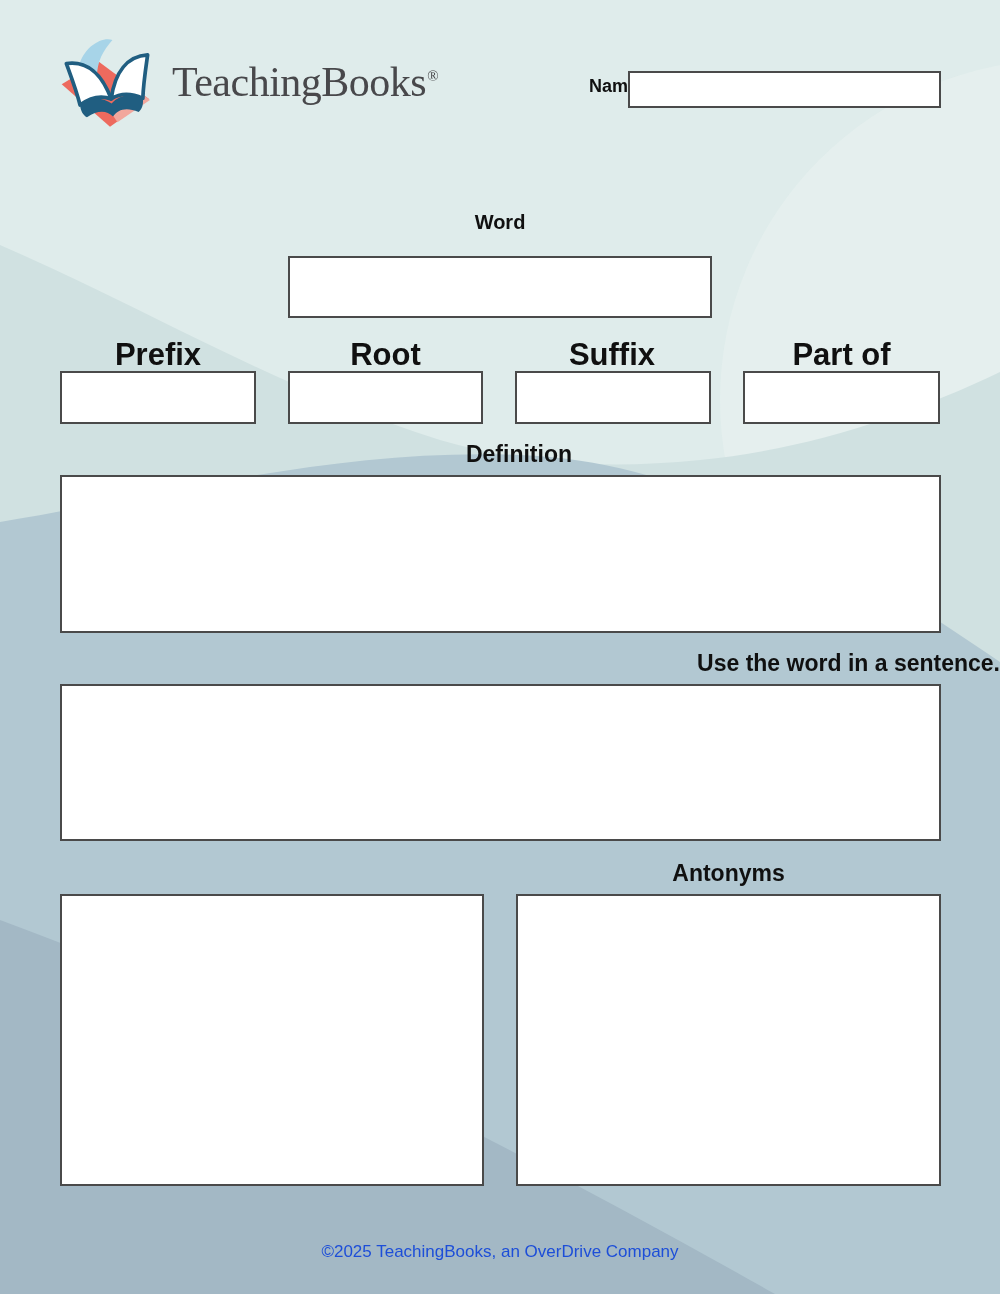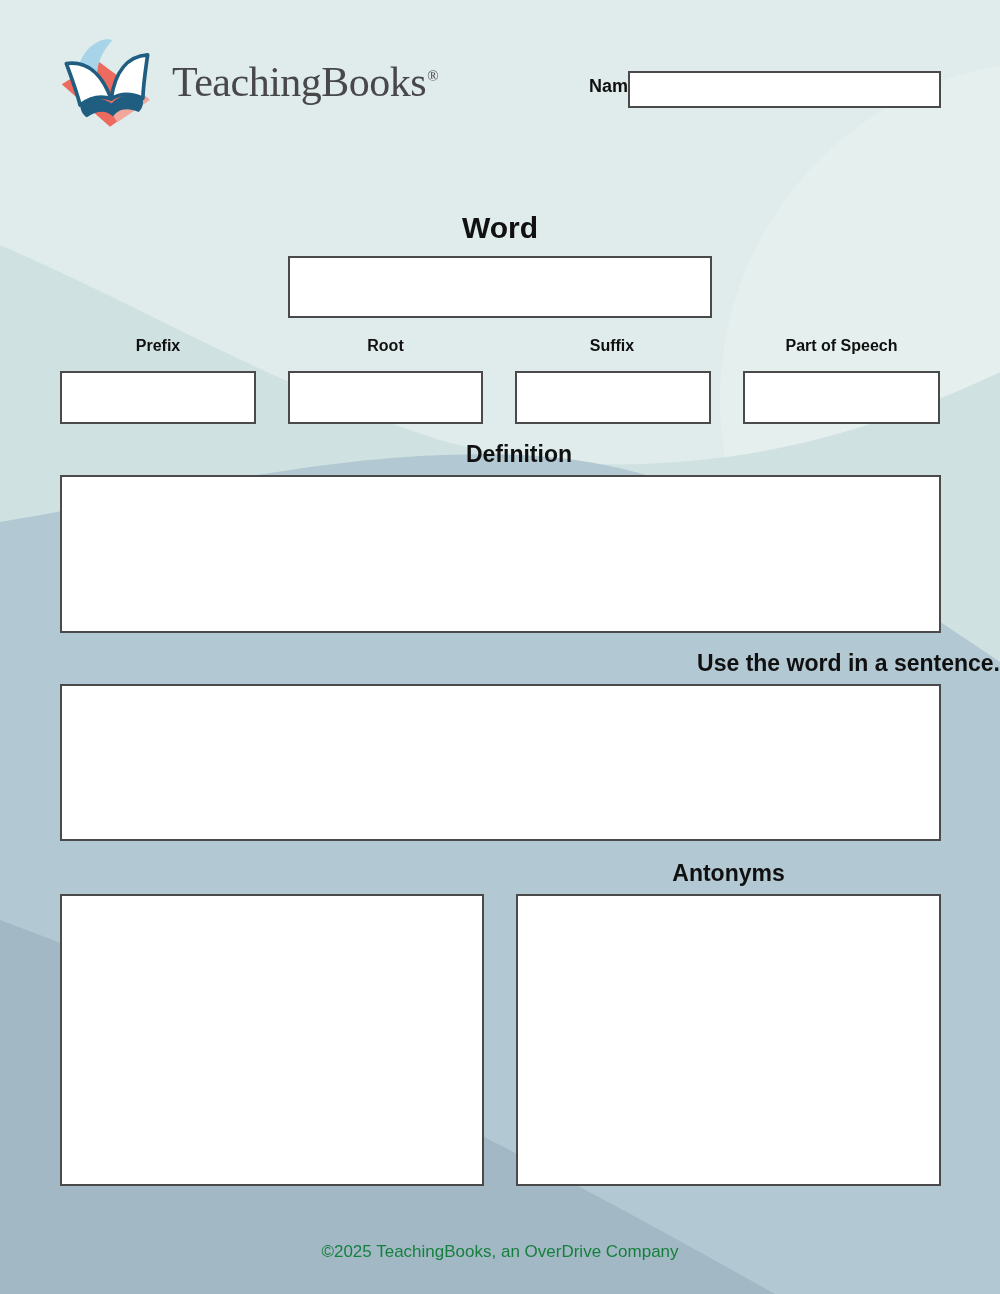--- a/index.html
+++ b/index.html
@@ -33,25 +33,25 @@
   .name-label{left:528px;top:76px;width:116px;text-align:right;font-size:18px;}
   .name-input{left:628px;top:71px;width:313px;height:37px;}
 
   
   .title{
     left:0;top:148px;width:1000px;text-align:center;
     font-size:45px;font-weight:800;color:#176b94;letter-spacing:0.5px;
   }
 
   
-  .word-label{left:0;top:211px;width:1000px;font-size:30px;}
+  .word-label{left:0;top:211px;width:1000px;font-size:20px;}
   .word-input{left:288px;top:256px;width:424px;height:62px;}
 
   
-  .col-label{top:337px;font-size:16px;}
+  .col-label{top:337px;font-size:31px;}
   .prefix-label{left:60px;width:196px;}
   .root-label{left:288px;width:195px;}
   .suffix-label{left:514px;width:196px;}
   .pos-label{left:743px;width:197px;}
   .col-box{top:371px;height:53px;}
   .prefix-box{left:60px;width:196px;}
   .root-box{left:288px;width:195px;}
   .suffix-box{left:515px;width:196px;}
   .pos-box{left:743px;width:197px;}
 
@@ -65,21 +65,21 @@
 
   
   .syn-label{left:60px;top:860px;width:424px;font-size:23px;}
   .ant-label{left:516px;top:860px;width:425px;font-size:23px;}
   .syn-box{left:60px;top:894px;width:424px;height:292px;}
   .ant-box{left:516px;top:894px;width:425px;height:292px;}
 
   
   .footer{
     left:0;top:1242px;width:1000px;text-align:center;
-    font-size:17px;color:#15803d;
+    font-size:17px;color:#1d4ed8;
   }
 </style>
 </head>
 <body>
 
 <div class="page">
 
   <svg class="bg" viewBox="0 0 1000 1294" preserveAspectRatio="none" aria-hidden="true">
     <rect x="0" y="0" width="1000" height="1294" fill="#dfeceb"></rect>
     <circle cx="1060" cy="400" r="340" fill="#e9f3f1" opacity="0.55"></circle>

